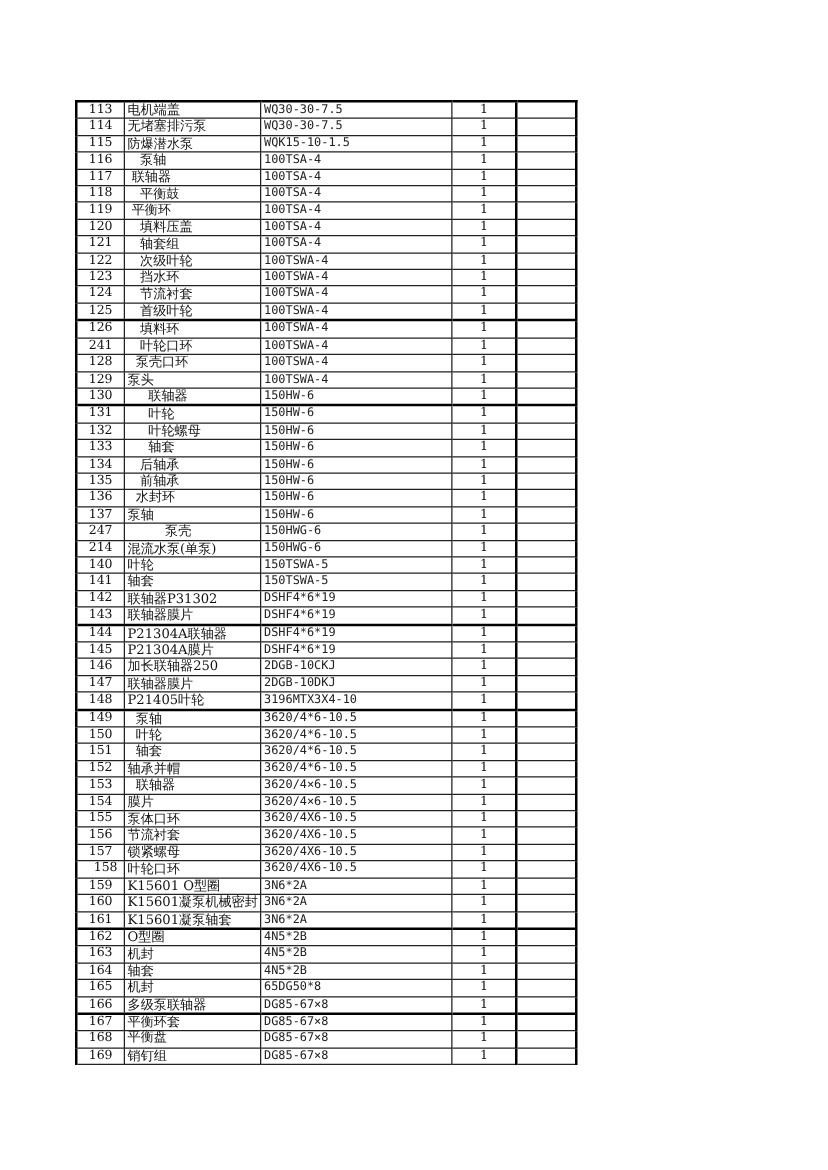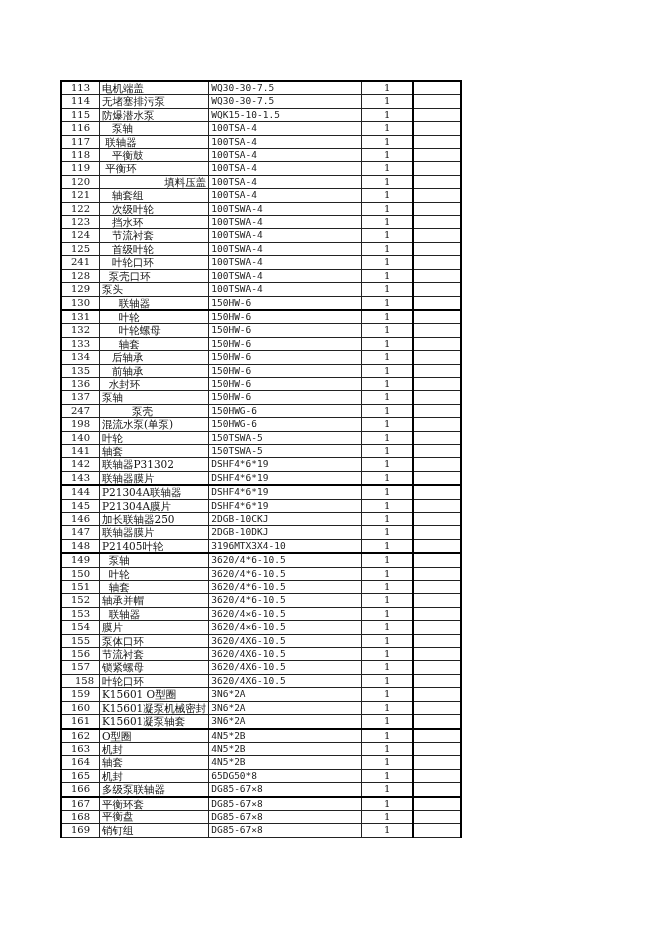--- a/index.html
+++ b/index.html
@@ -90,21 +90,21 @@
       </tr>
       <tr>
         <td class="c-no" style="white-space: pre;">119</td>
         <td class="c-name" style="white-space: pre;"> 平衡环</td>
         <td class="c-model" style="white-space: pre;">100TSA-4</td>
         <td class="c-qty" style="white-space: pre;">1</td>
         <td class="c-note" style="white-space: pre;"></td>
       </tr>
       <tr>
         <td class="c-no" style="white-space: pre;">120</td>
-        <td class="c-name" style="white-space: pre; text-align: right;">   填料压盖</td>
+        <td class="c-name" style="white-space: pre;">   填料压盖</td>
         <td class="c-model" style="white-space: pre;">100TSA-4</td>
         <td class="c-qty" style="white-space: pre;">1</td>
         <td class="c-note" style="white-space: pre;"></td>
       </tr>
       <tr>
         <td class="c-no" style="white-space: pre;">121</td>
         <td class="c-name" style="white-space: pre;">   轴套组</td>
         <td class="c-model" style="white-space: pre;">100TSA-4</td>
         <td class="c-qty" style="white-space: pre;">1</td>
         <td class="c-note" style="white-space: pre;"></td>
@@ -126,20 +126,27 @@
       <tr>
         <td class="c-no" style="white-space: pre;">124</td>
         <td class="c-name" style="white-space: pre;">   节流衬套</td>
         <td class="c-model" style="white-space: pre;">100TSWA-4</td>
         <td class="c-qty" style="white-space: pre;">1</td>
         <td class="c-note" style="white-space: pre;"></td>
       </tr>
       <tr>
         <td class="c-no" style="white-space: pre;">125</td>
         <td class="c-name" style="white-space: pre;">   首级叶轮</td>
+        <td class="c-model" style="white-space: pre;">100TSWA-4</td>
+        <td class="c-qty" style="white-space: pre;">1</td>
+        <td class="c-note" style="white-space: pre;"></td>
+      </tr>
+      <tr class="thick">
+        <td class="c-no" style="white-space: pre;">126</td>
+        <td class="c-name" style="white-space: pre;">   填料环</td>
         <td class="c-model" style="white-space: pre;">100TSWA-4</td>
         <td class="c-qty" style="white-space: pre;">1</td>
         <td class="c-note" style="white-space: pre;"></td>
       </tr>
       <tr>
         <td class="c-no" style="white-space: pre;">241</td>
         <td class="c-name" style="white-space: pre;">   叶轮口环</td>
         <td class="c-model" style="white-space: pre;">100TSWA-4</td>
         <td class="c-qty" style="white-space: pre;">1</td>
         <td class="c-note" style="white-space: pre;"></td>
@@ -215,21 +222,21 @@
         <td class="c-note" style="white-space: pre;"></td>
       </tr>
       <tr>
         <td class="c-no" style="white-space: pre;">247</td>
         <td class="c-name" style="white-space: pre;">         泵壳</td>
         <td class="c-model" style="white-space: pre;">150HWG-6</td>
         <td class="c-qty" style="white-space: pre;">1</td>
         <td class="c-note" style="white-space: pre;"></td>
       </tr>
       <tr>
-        <td class="c-no" style="white-space: pre;">198</td>
+        <td class="c-no" style="white-space: pre;">214</td>
         <td class="c-name" style="white-space: pre;">混流水泵(单泵)</td>
         <td class="c-model" style="white-space: pre;">150HWG-6</td>
         <td class="c-qty" style="white-space: pre;">1</td>
         <td class="c-note" style="white-space: pre;"></td>
       </tr>
       <tr>
         <td class="c-no" style="white-space: pre;">140</td>
         <td class="c-name" style="white-space: pre;">叶轮</td>
         <td class="c-model" style="white-space: pre;">150TSWA-5</td>
         <td class="c-qty" style="white-space: pre;">1</td>

